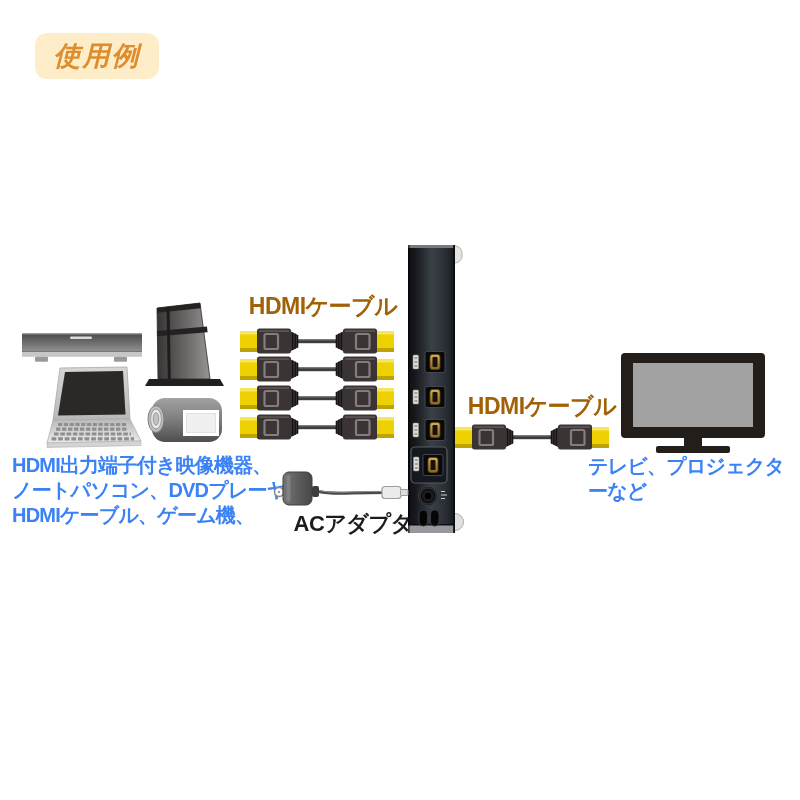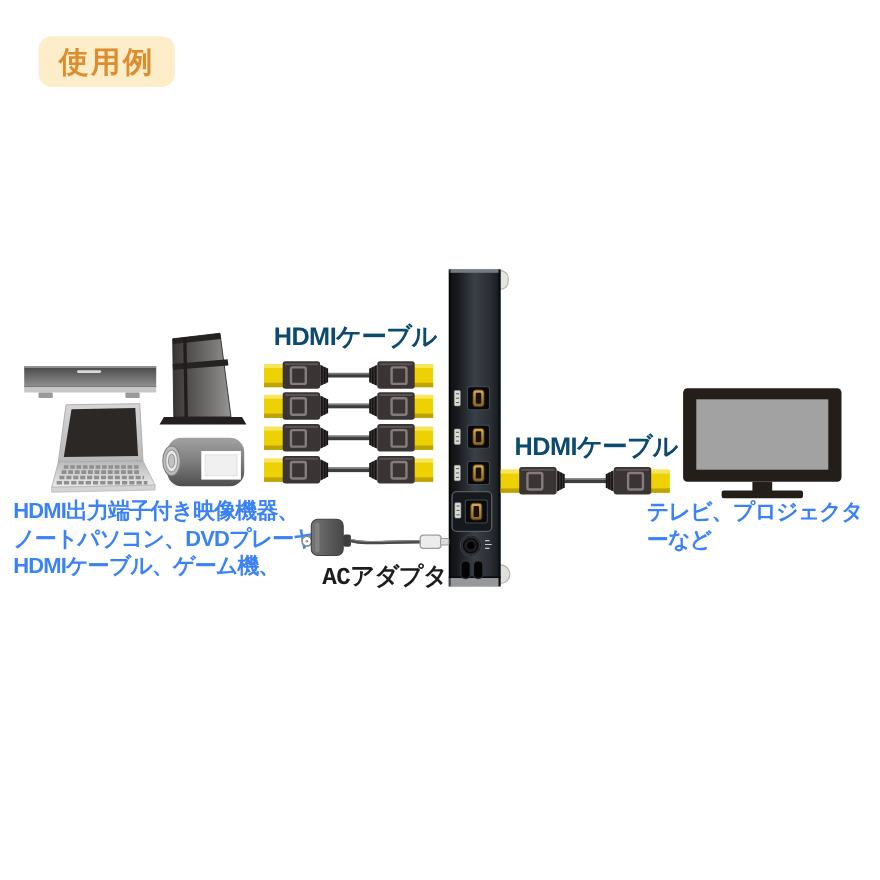--- a/index.html
+++ b/index.html
@@ -1,24 +1,24 @@
 <!DOCTYPE html>
 <html><head>
 <meta charset="utf-8">
 <style>
   html,body{margin:0;padding:0;background:#fff;}
   .canvas{position:relative;width:800px;height:800px;background:#ffffff;overflow:hidden;
           font-family:"Liberation Sans","DejaVu Sans",sans-serif;color:#1c1c1c;}
   .abs{position:absolute;}
   .badge{left:35px;top:33px;width:124px;height:46px;background:#fdeec9;border-radius:12px;
          display:flex;align-items:center;justify-content:center;
-         font-size:27px;font-weight:700;color:#dd8c2e;letter-spacing:2px;}
-  .cable-label{width:160px;text-align:center;font-size:23px;font-weight:700;color:#0c4a6e;letter-spacing:-0.5px;}
+         font-size:27px;font-weight:700;color:#dd8c2e;letter-spacing:2px;font-style:italic;}
+  .cable-label{width:160px;text-align:center;font-size:23px;font-weight:700;color:#a16207;letter-spacing:-0.5px;}
   .caption{font-size:20px;font-weight:700;line-height:25px;letter-spacing:-0.8px;color:#3b82f6;}
-  .ac-label{width:120px;font-size:22px;font-weight:700;letter-spacing:-0.5px;font-family:Liberation Mono, monospace;}
+  .ac-label{width:120px;text-align:center;font-size:22px;font-weight:700;letter-spacing:-0.5px;}
   svg{display:block;}
 </style>
 </head>
 <body>
 
 <div class="canvas">
 
   <svg width="0" height="0" style="position:absolute" aria-hidden="true">
     <defs>
       <linearGradient id="gDvd" x1="0" y1="0" x2="0" y2="1">

